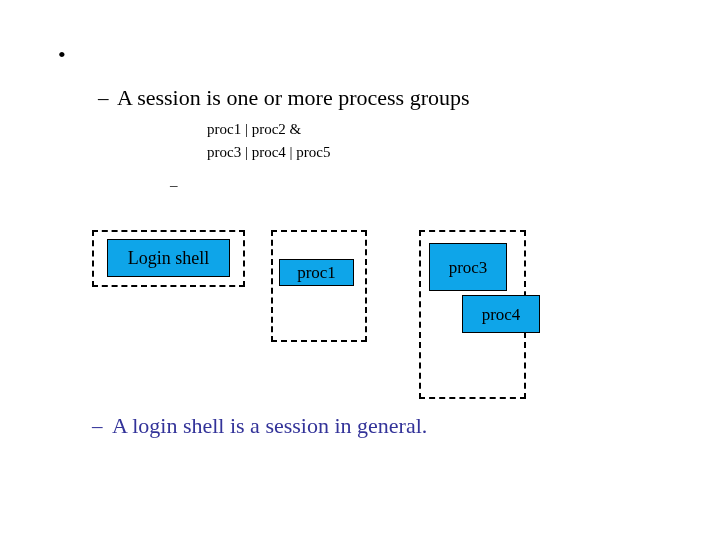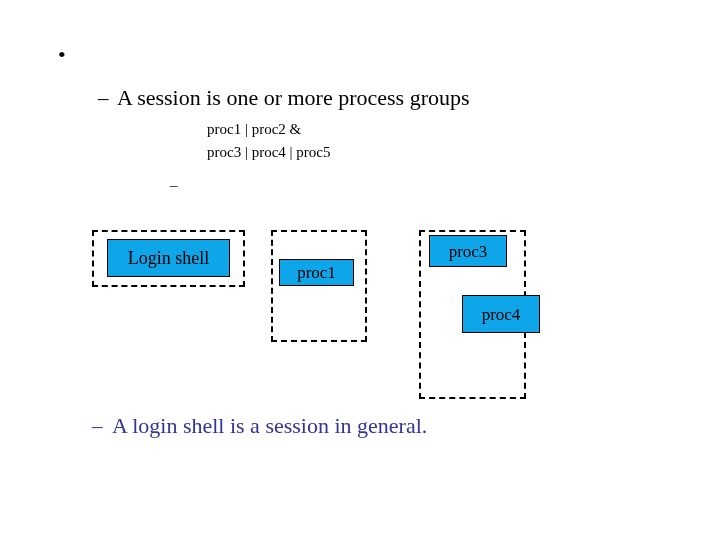--- a/index.html
+++ b/index.html
@@ -129,21 +129,21 @@
   }
 
   
   #grp-login  { left: 92px;  top: 230px; width: 153px; height: 57px; }
   #grp-a      { left: 271px; top: 230px; width: 96px;  height: 112px; }
   #grp-b      { left: 419px; top: 230px; width: 107px; height: 169px; }
 
   #box-login  { left: 107px; top: 239px; width: 123px; height: 38px; font-size: 18px; }
   #box-proc1  { left: 279px; top: 231px; width: 75px;  height: 27px; margin-top: 28px; }
   #box-proc2  { left: 279px; top: 295px; width: 75px;  height: 38px; }
-  #box-proc3  { left: 429px; top: 235px; width: 78px;  height: 32px; }
+  #box-proc3  { left: 429px; top: 243px; width: 78px;  height: 48px; }
   #box-proc4  { left: 429px; top: 295px; width: 78px;  height: 38px; margin-left: 33px; }
   #box-proc5  { left: 429px; top: 355px; width: 78px;  height: 38px; }
 </style>
 </head>
 <body>
 
 <div class="slide">
 
   <div class="lvl1">
     <span class="marker">•</span>

